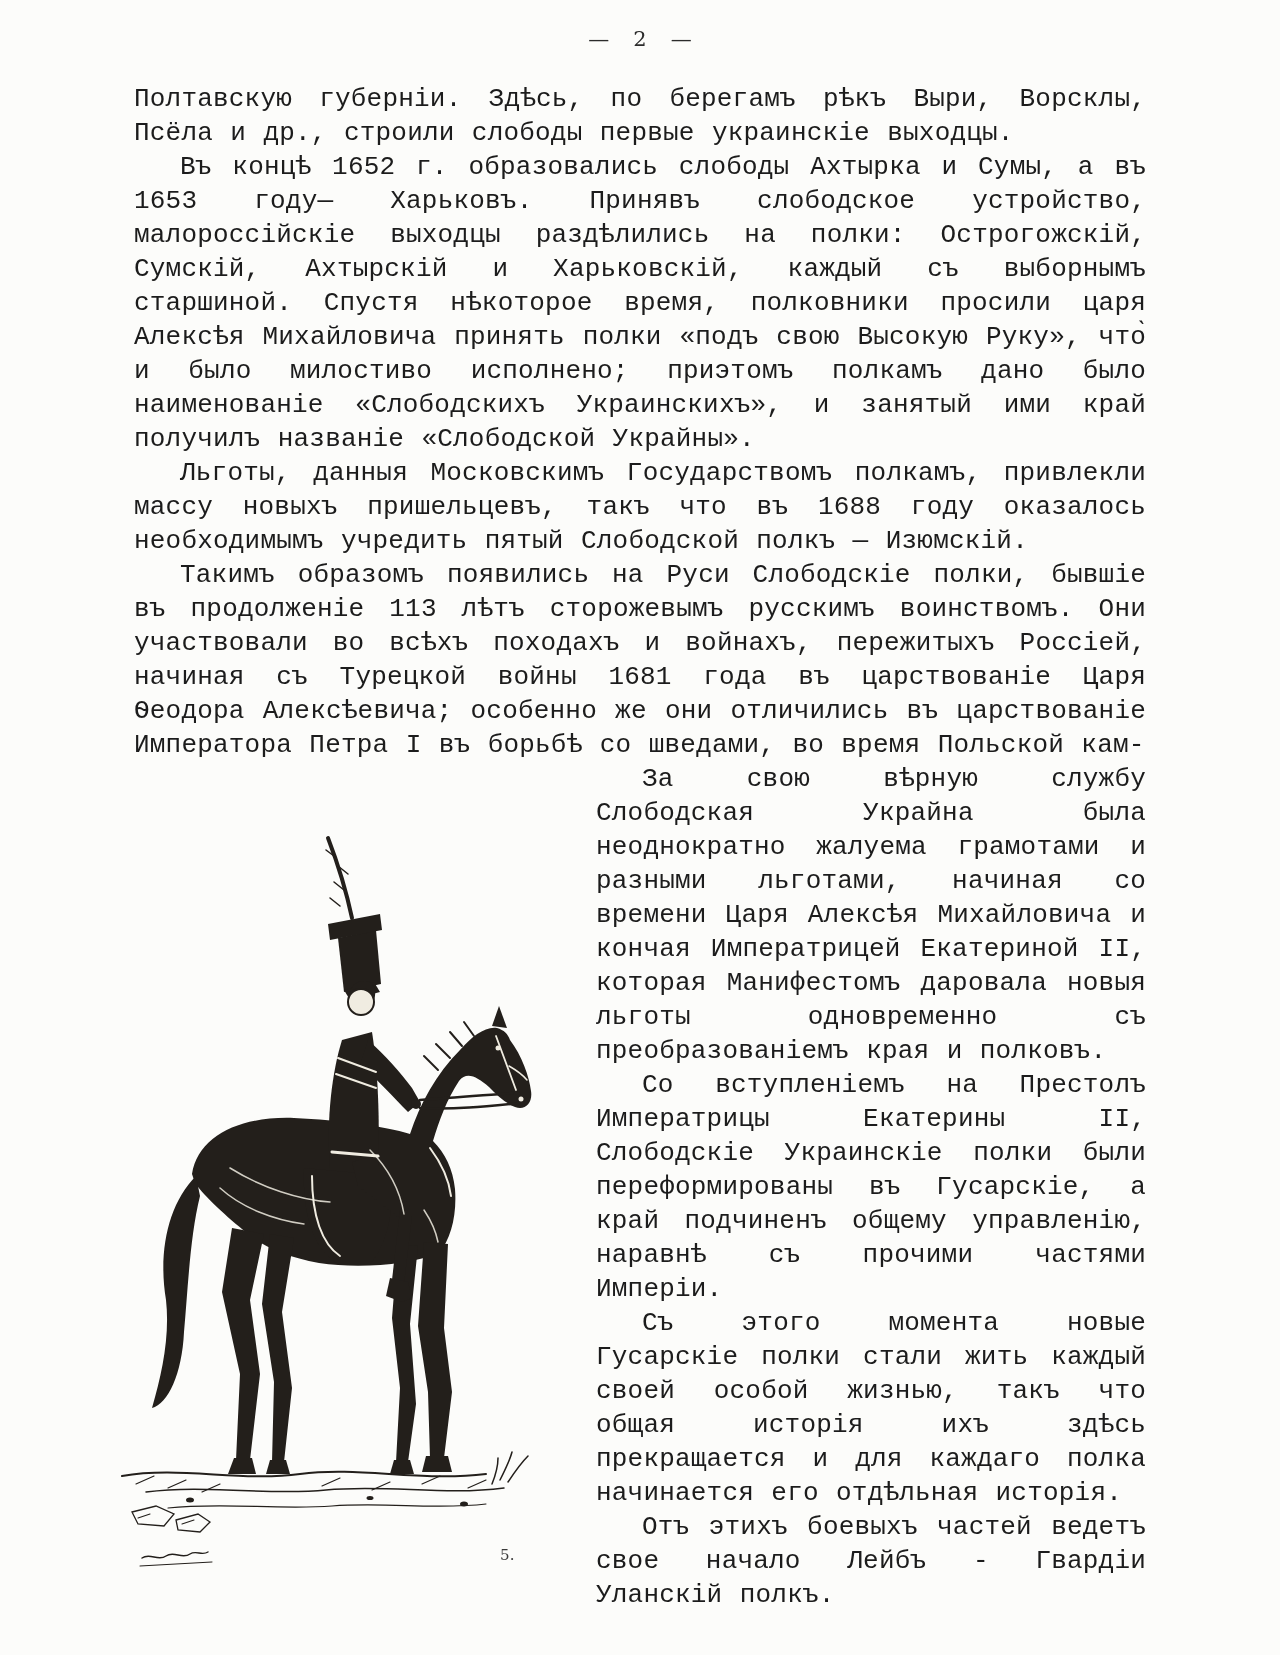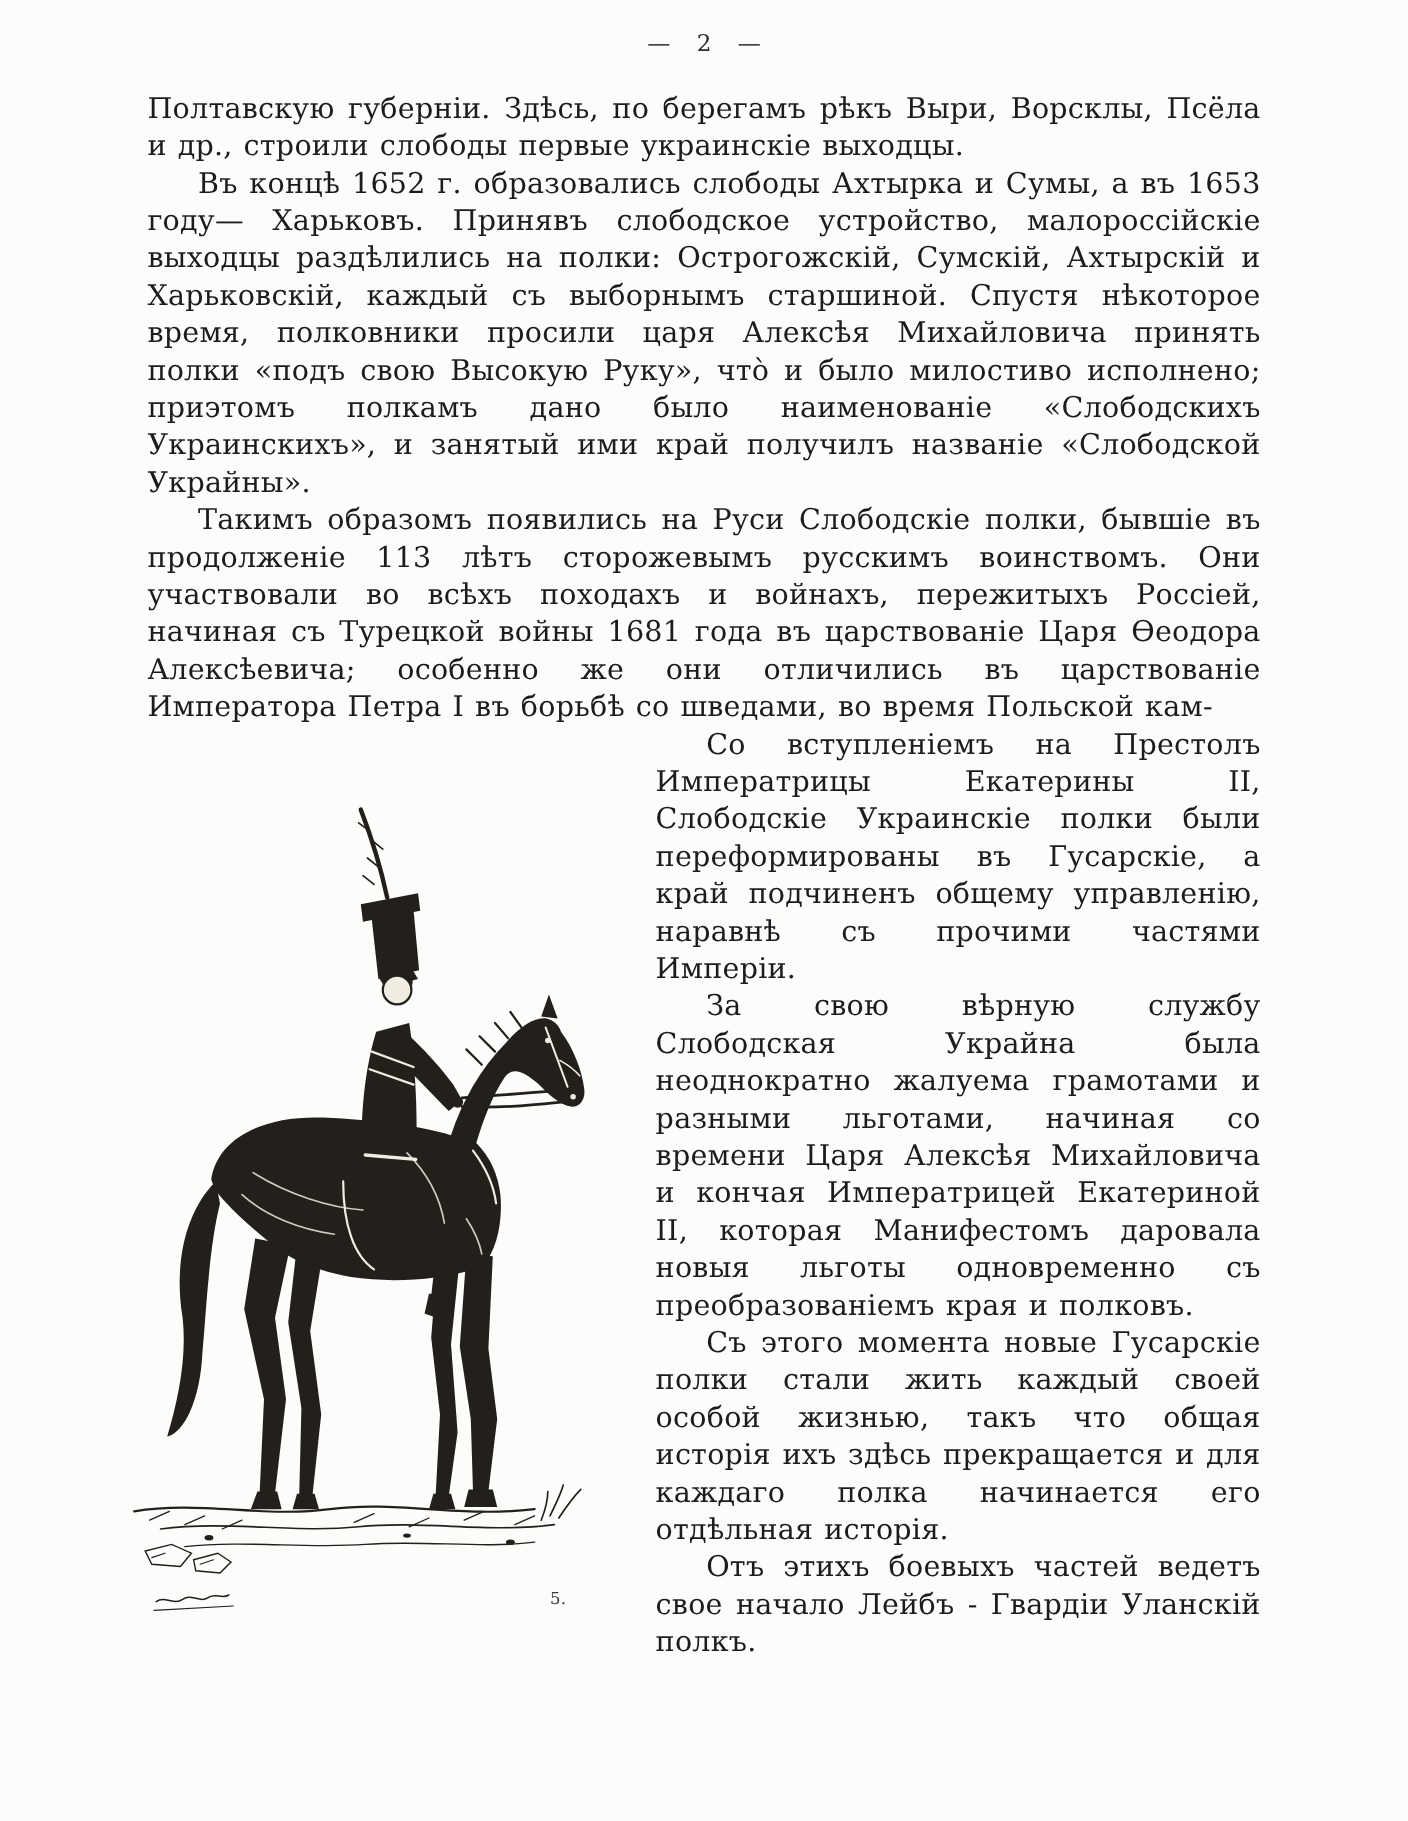--- a/index.html
+++ b/index.html
@@ -33,20 +33,21 @@
   .text-block {
     font-size: 26px;
     line-height: 34px;
     text-align: justify;
     letter-spacing: 0.2px;
     word-spacing: 1.5px;
   }
   .para {
     margin: 0;
     text-indent: 46px;
+    font-family: Liberation Mono, monospace;
   }
   .para.no-indent {
     text-indent: 0;
   }
   .wrap-section::after {
     content: "";
     display: block;
     clear: both;
   }
   figure.illustration {
@@ -76,20 +77,21 @@
 <div class="page">
 
   <div class="page-header">
     <span>—</span><span class="pagenum">2</span><span>—</span>
   </div>
 
   <div class="text-block">
 
     <p class="para no-indent">Полтавскую губерніи. Здѣсь, по берегамъ рѣкъ Выри, Ворсклы, Псёла и др., строили слободы первые украинскіе выходцы.</p>
     <p class="para">Въ концѣ 1652 г. образовались слободы Ахтырка и Сумы, а въ 1653 году— Харьковъ. Принявъ слободское устройство, малороссійскіе выходцы раздѣлились на полки: Острогожскій, Сумскій, Ахтырскій и Харьковскій, каждый съ выборнымъ старшиной. Спустя нѣкоторое время, полковники просили царя Алексѣя Михайловича принять полки «подъ свою Высокую Руку», что̀ и было милостиво исполнено; приэтомъ полкамъ дано было наименованіе «Слободскихъ Украинскихъ», и занятый ими край получилъ названіе «Слободской Украйны».</p>
+    <p class="para">Льготы, данныя Московскимъ Государствомъ полкамъ, привлекли массу новыхъ пришельцевъ, такъ что въ 1688 году оказалось необходимымъ учредить пятый Слободской полкъ — Изюмскій.</p>
     <p class="para">Такимъ образомъ появились на Руси Слободскіе полки, бывшіе въ продолженіе 113 лѣтъ сторожевымъ русскимъ воинствомъ. Они участвовали во всѣхъ походахъ и войнахъ, пережитыхъ Россіей, начиная съ Турецкой войны 1681 года въ царствованіе Царя Ѳеодора Алексѣевича; особенно же они отличились въ царствованіе Императора Петра I въ борьбѣ со шведами, во время Польской кам-</p>
 
     <div class="wrap-section">
 
       <figure class="illustration">
         <svg viewBox="0 0 500 852" xmlns="http://www.w3.org/2000/svg">
 
           <g fill="#231f1b" stroke="none">
 
             <path d="M120,404 C126,366 168,346 222,348 C268,350 312,356 338,364 C348,334 364,304 388,280 C400,266 414,256 425,258 C432,260 436,264 438,270 C450,286 457,306 459,321 C461,333 453,341 443,337 C433,333 425,325 417,317 C405,307 395,301 387,311 C375,329 367,351 361,371 C373,383 381,399 383,419 C385,445 379,469 367,483 C337,495 287,499 247,493 C215,487 191,477 175,463 C155,447 133,427 123,413 Z"></path>
@@ -189,20 +191,20 @@
           </g>
 
           <g stroke="#231f1b" fill="none" stroke-linecap="round">
             <path d="M70,788 C78,782 86,792 94,786 C102,780 110,790 118,784 C124,780 130,786 136,782" stroke-width="1.4"></path>
             <path d="M68,796 L140,792" stroke-width="1"></path>
           </g>
         </svg>
         <span class="plate-mark">5.</span>
       </figure>
 
+      <p class="para">За свою вѣрную службу Слободская Украйна была неоднократно жалуема грамотами и разными льготами, начиная со времени Царя Алексѣя Михайловича и кончая Императрицей Екатериной II, которая Манифестомъ даровала новыя льготы одновременно съ преобразованіемъ края и полковъ.</p>
       <p class="para">Со вступленіемъ на Престолъ Императрицы Екатерины II, Слободскіе Украинскіе полки были переформированы въ Гусарскіе, а край подчиненъ общему управленію, наравнѣ съ прочими частями Имперіи.</p>
-      <p class="para">За свою вѣрную службу Слободская Украйна была неоднократно жалуема грамотами и разными льготами, начиная со времени Царя Алексѣя Михайловича и кончая Императрицей Екатериной II, которая Манифестомъ даровала новыя льготы одновременно съ преобразованіемъ края и полковъ.</p>
       <p class="para">Съ этого момента новые Гусарскіе полки стали жить каждый своей особой жизнью, такъ что общая исторія ихъ здѣсь прекращается и для каждаго полка начинается его отдѣльная исторія.</p>
       <p class="para">Отъ этихъ боевыхъ частей ведетъ свое начало Лейбъ - Гвардіи Уланскій полкъ.</p>
 
     </div>
   </div>
 </div>
 
 </body></html>

